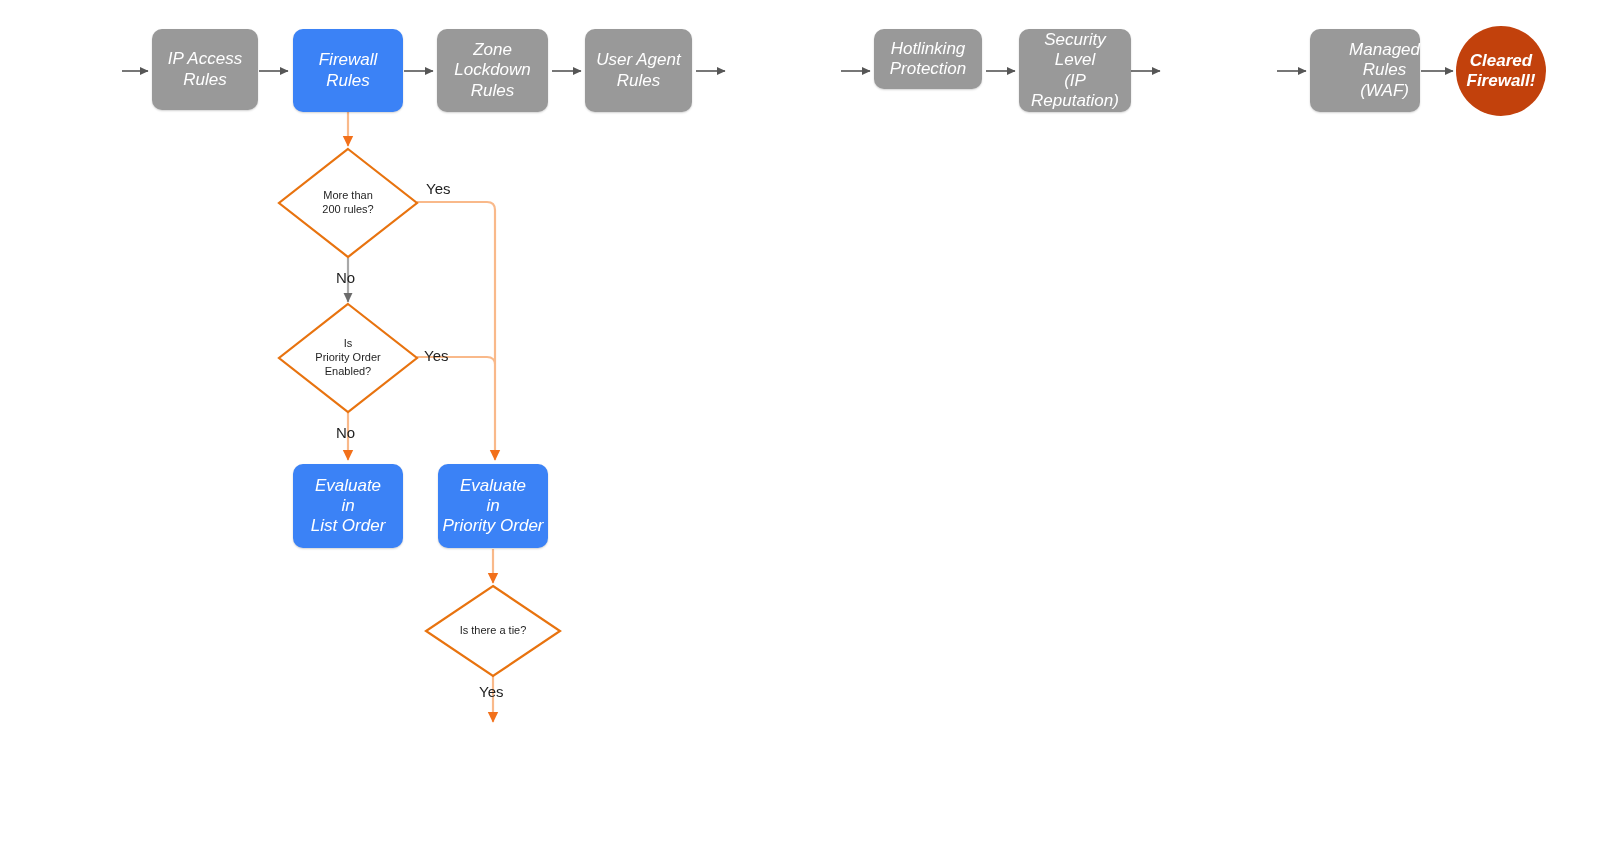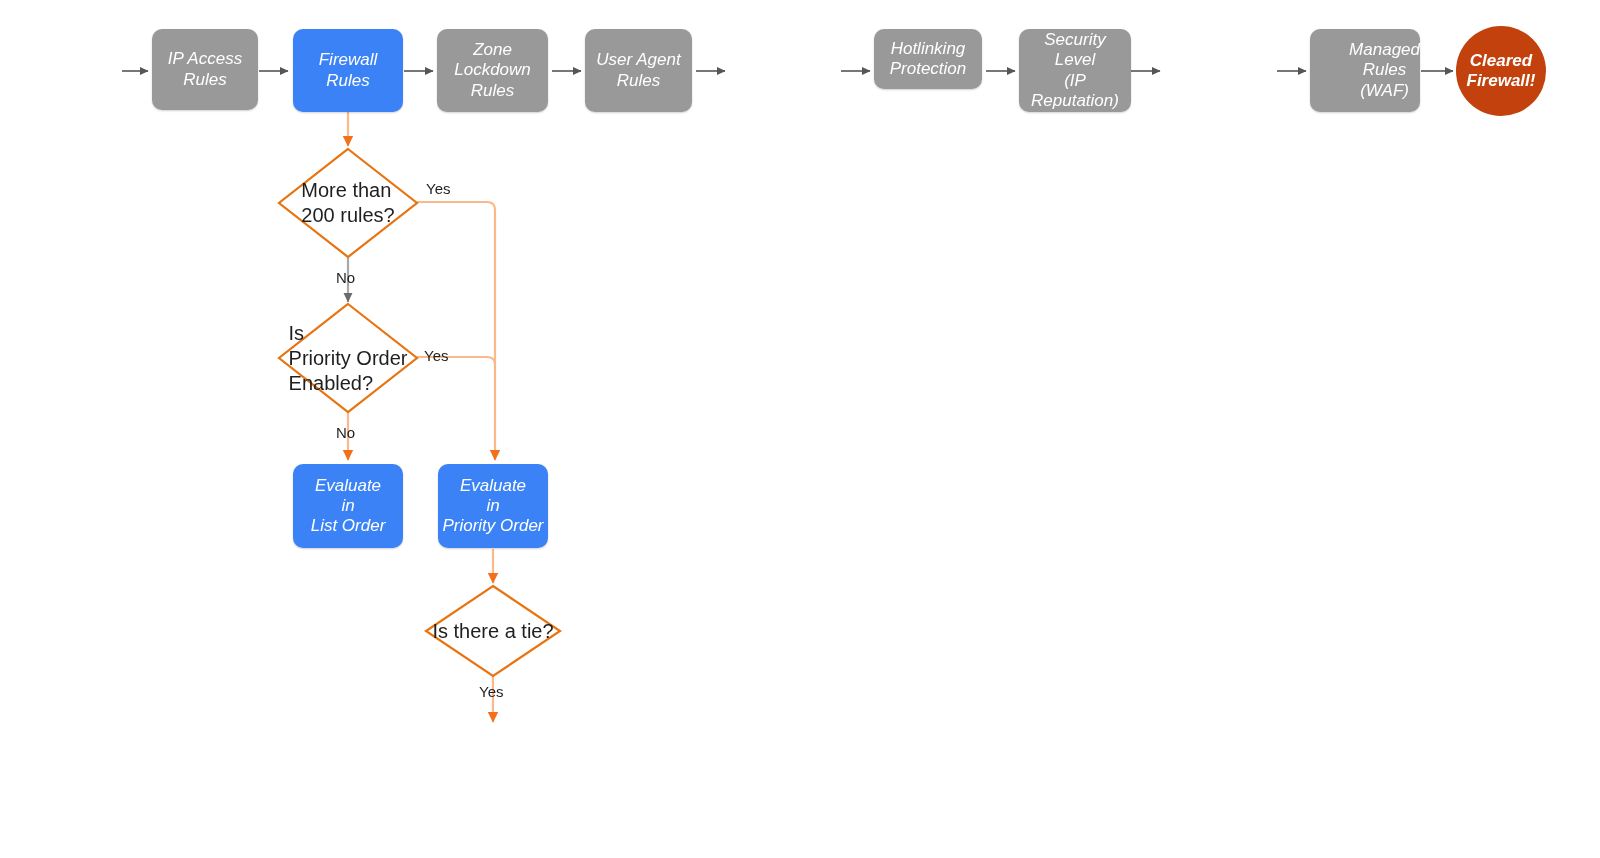--- a/index.html
+++ b/index.html
@@ -67,22 +67,22 @@
     left: 0; top: 0;
   }
   .diamond-label {
     position: absolute;
     left: 0; top: 0;
     width: 100%;
     height: 100%;
     display: flex;
     align-items: center;
     justify-content: center;
-    text-align: left;
-    font-size: 20px;
+    text-align: center;
+    font-size: 11px;
     color: #1f1f1f;
     line-height: 1.25;
   }
   .edge-label {
     position: absolute;
     font-size: 15px;
     color: #1f1f1f;
     white-space: nowrap;
   }
   .edge-label.ital { }

